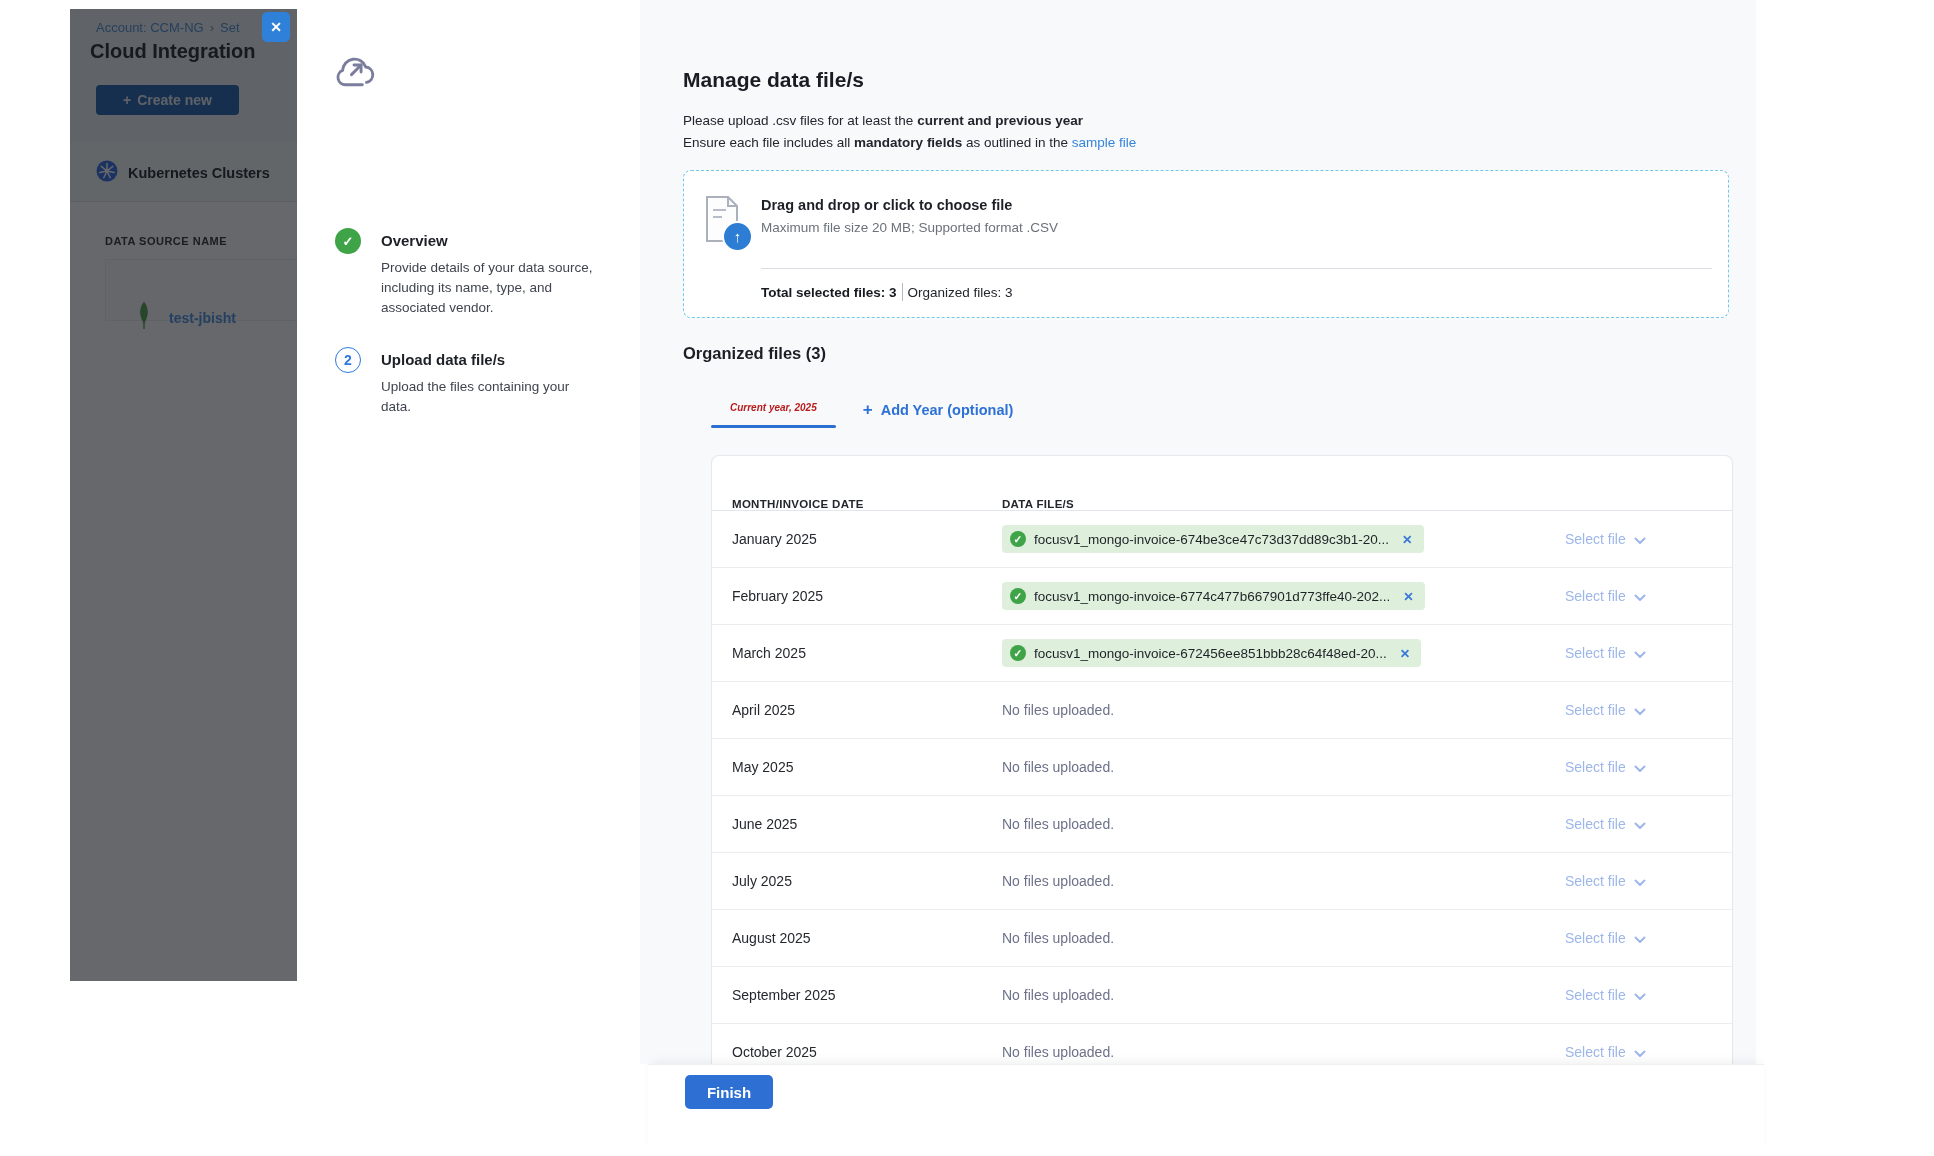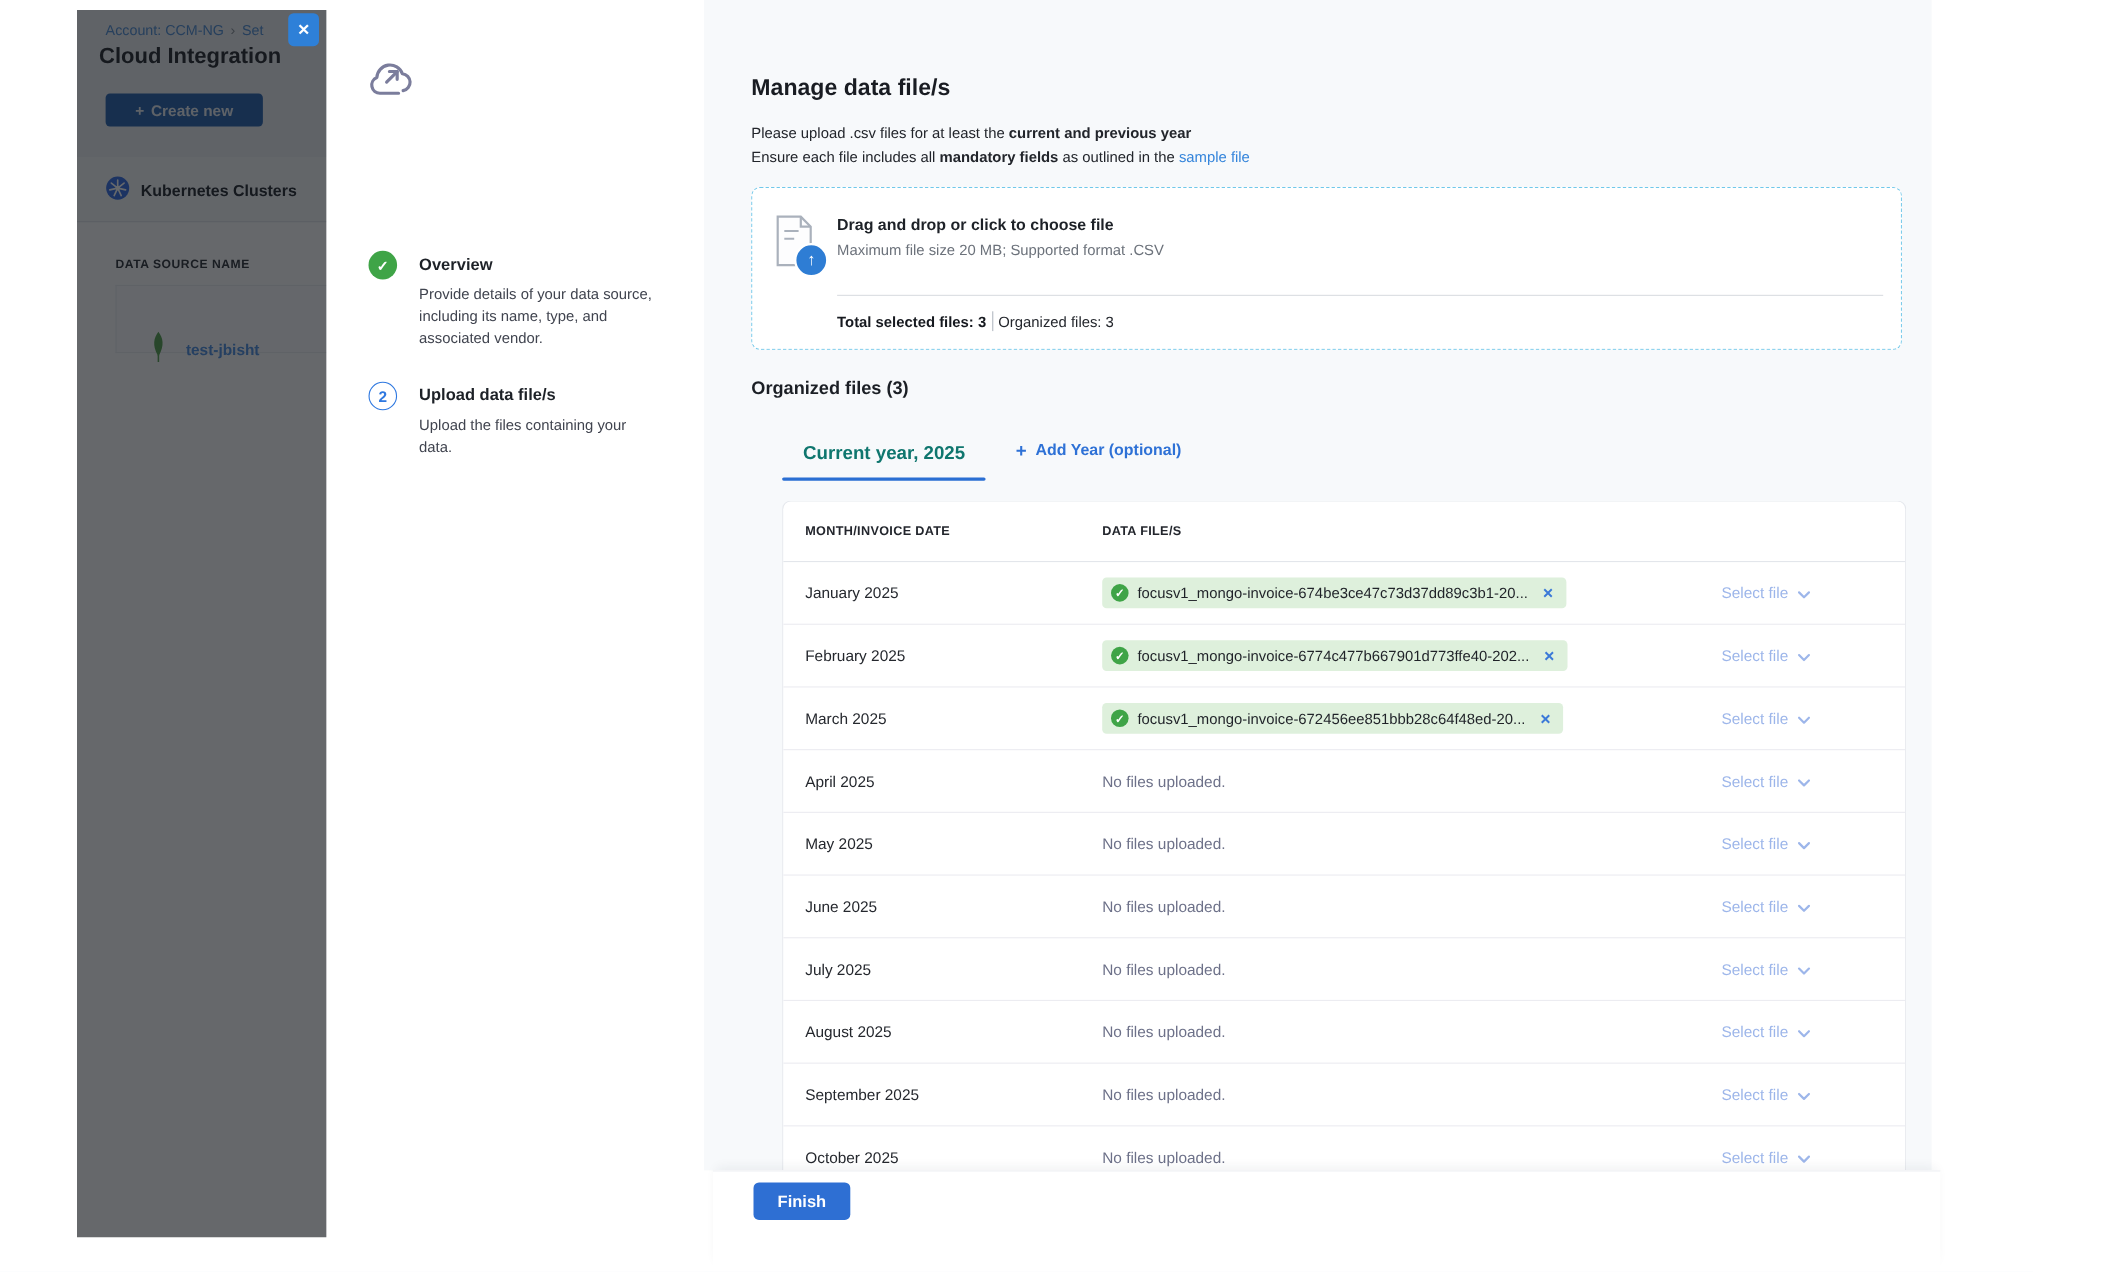--- a/index.html
+++ b/index.html
@@ -2,21 +2,21 @@
 <html><head>
 <meta charset="utf-8">
 <style>
   * { box-sizing: border-box; }
   html,body { margin:0; padding:0; }
   body {
     width:1934px; height:1156px; background:#ffffff; position:relative; overflow:hidden;
     font-family:"Liberation Sans", sans-serif; color:#1d2127;
   }
   
-  .bg-page { position:absolute; left:70px; top:9px; width:227px; height:1116px; background:#ffffff; overflow:hidden; }
+  .bg-page { position:absolute; left:70px; top:9px; width:227px; height:972px; background:#ffffff; overflow:hidden; }
   .bg-header { position:absolute; left:0; top:0; width:100%; height:134px; background:#eff1f4; }
   .bg-k8sbar { position:absolute; left:0; top:134px; width:100%; height:59px; background:#f6f8fa; border-bottom:1px solid #e2e5e9; }
   .bg-breadcrumb { position:absolute; left:26px; top:11px; font-size:13px; white-space:nowrap; }
   .bg-breadcrumb .lnk { color:#4e8ed6; }
   .bg-breadcrumb .sep { color:#8a9097; margin:0 6px; font-size:13px; }
   .bg-title { position:absolute; left:20px; top:31px; font-size:20px; font-weight:700; color:#22262c; white-space:nowrap; }
   .bg-create { position:absolute; left:26px; top:76px; width:143px; height:30px; background:#2563b0; color:#e8edf4;
     border:none; border-radius:4px; font-size:14px; font-weight:600; display:flex; align-items:center; justify-content:center; gap:6px; }
   .bg-k8srow { position:absolute; left:26px; top:151px; display:flex; align-items:center; gap:10px; white-space:nowrap; }
   .bg-k8srow .k8s-label { font-size:14.5px; font-weight:700; color:#20252c; }
@@ -58,29 +58,29 @@
   .dz-title { position:absolute; left:77px; top:26px; font-size:14.5px; font-weight:700; color:#1d2127; }
   .dz-sub { position:absolute; left:77px; top:49px; font-size:13.5px; color:#6c727b; }
   .dz-divider { position:absolute; left:77px; right:16px; top:97px; height:1px; background:#dadde2; }
   .dz-totals { position:absolute; left:77px; top:112px; display:flex; align-items:center; gap:5px; font-size:13.5px; }
   .tot-bold { font-weight:700; color:#16191f; }
   .tot-sep { width:1px; height:18px; background:#b4bac3; }
   .tot-reg { color:#23262c; }
   
   .organized-heading { position:absolute; left:43px; top:344px; font-size:16.5px; font-weight:700; color:#1b1f25; }
   .tabs { position:absolute; left:71px; top:398px; display:flex; align-items:flex-start; }
-  .tab-active { padding:4px 19px 15px; font-size:17px; font-weight:600; color:#0f766e; position:relative; cursor:pointer; }
+  .tab-active { padding:4px 19px 15px; font-size:10px; font-weight:600; color:#b91c1c; position:relative; cursor:pointer;font-style:italic; }
   .tab-active::after { content:""; position:absolute; left:0; right:0; bottom:0; height:3px; background:#2b6fd3; border-radius:2px; }
   .tab-add { margin-left:27px; padding:4px 0; display:flex; align-items:center; gap:8px;
     color:#2e71d6; font-size:14.5px; font-weight:600; cursor:pointer; }
   .tab-add .plus { font-size:17px; font-weight:600; line-height:14px; }
   
   .table-card { position:absolute; left:71px; top:455px; width:1022px; height:609px; background:#ffffff;
     border:1px solid #e5e8ed; border-bottom:none; border-radius:8px 8px 0 0; overflow:hidden; }
-  .thead { display:flex; align-items:center; height:55px; border-bottom:1px solid #e3e6eb; }
+  .thead { display:flex; align-items:flex-end; height:55px; border-bottom:1px solid #e3e6eb; }
   .th { font-size:11.5px; font-weight:700; letter-spacing:0.3px; color:#23262d; }
   .th-month { width:290px; padding-left:20px; }
   .trow { display:flex; align-items:center; height:57px; border-bottom:1px solid #ececf1; }
   .cell-month { width:290px; padding-left:20px; font-size:14px; color:#25282e; }
   .cell-file { flex:1; display:flex; align-items:center; }
   .cell-action { width:167px; display:flex; align-items:center; gap:8px; color:#9db6ea; font-size:14px; font-weight:500; cursor:pointer; }
   .empty-text { font-size:14px; color:#6d7189; }
   .chip { display:inline-flex; align-items:center; gap:8px; background:#def0dc; border-radius:4px; padding:6px 11px 6px 8px; }
   .chip-check { width:16px; height:16px; border-radius:50%; background:#3fa447; color:#ffffff; font-size:10.5px; font-weight:700;
     display:flex; align-items:center; justify-content:center; flex:none; }

